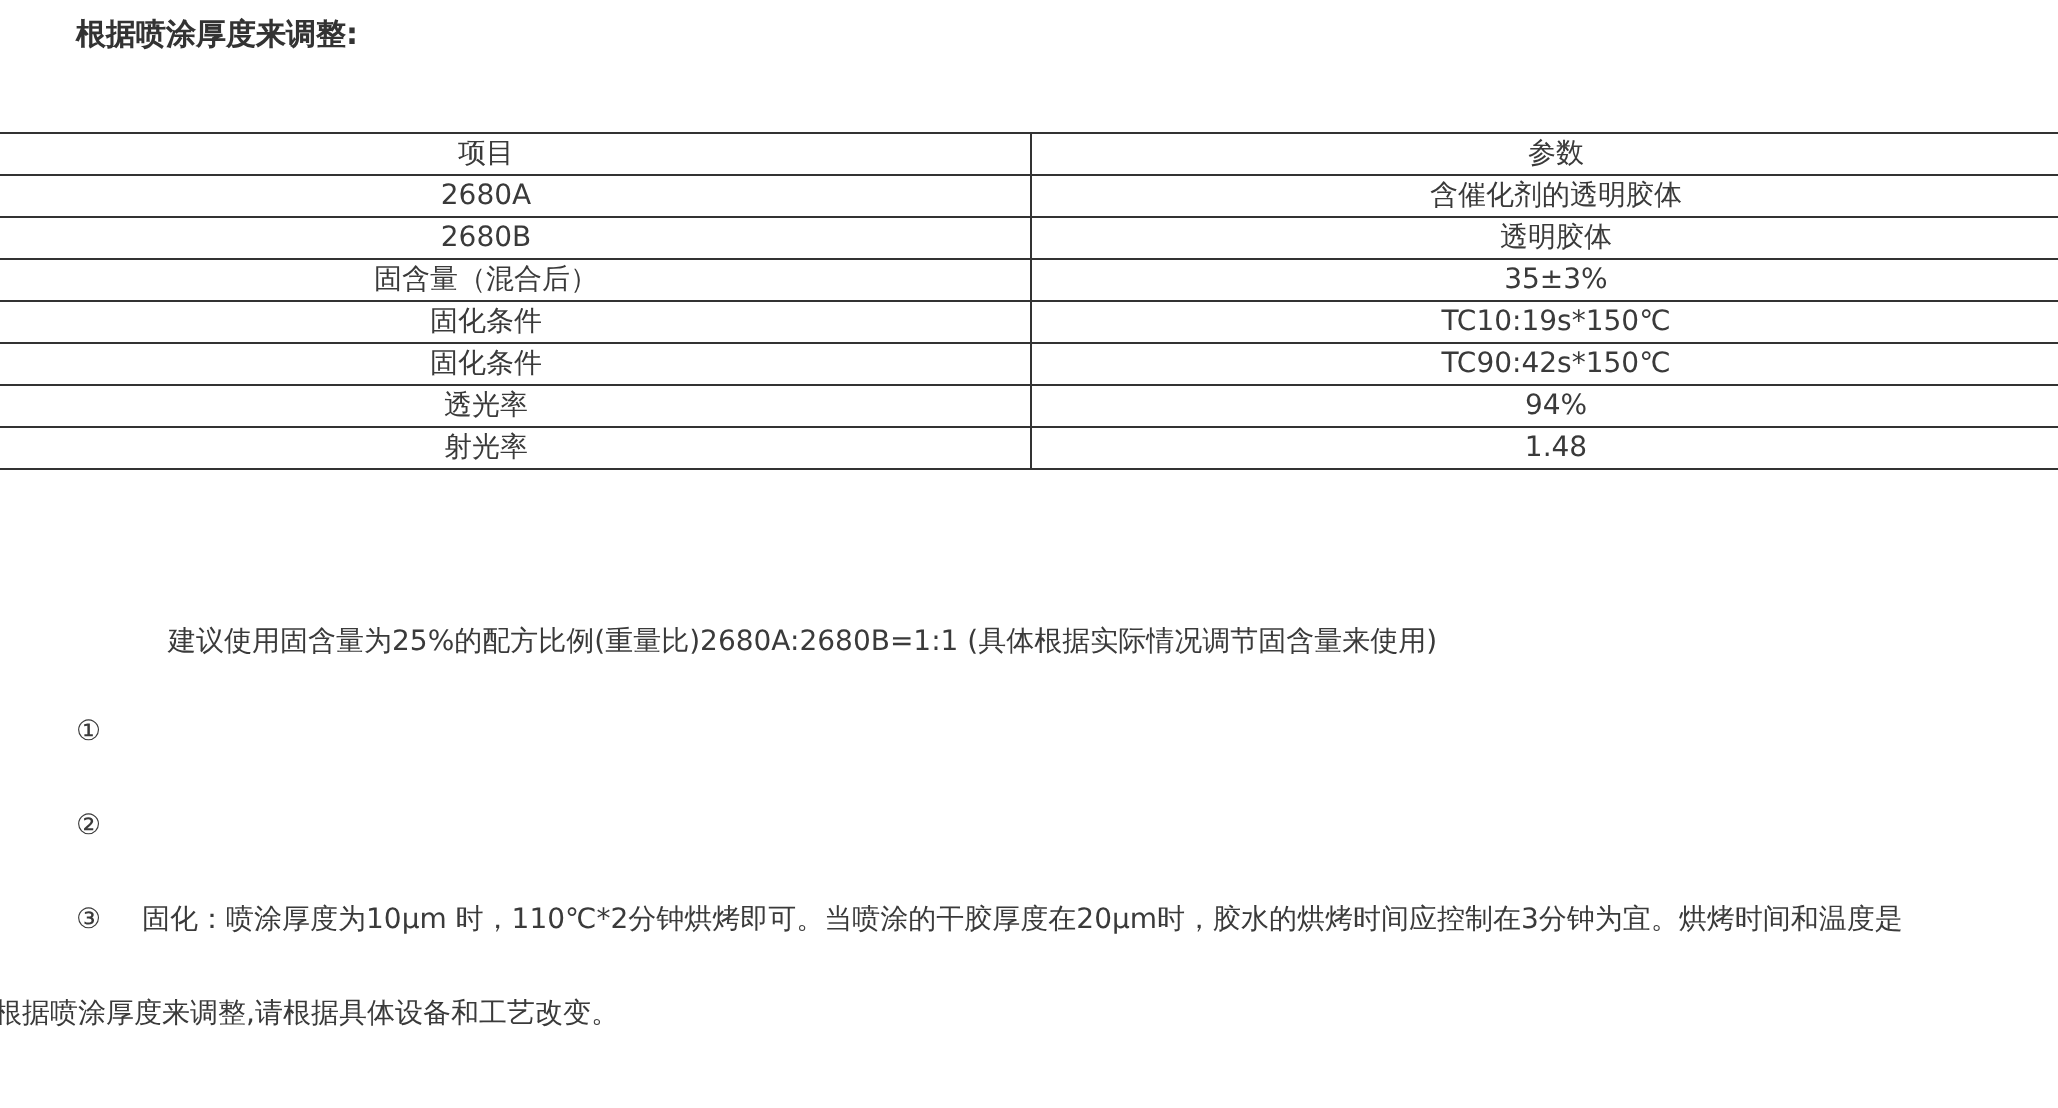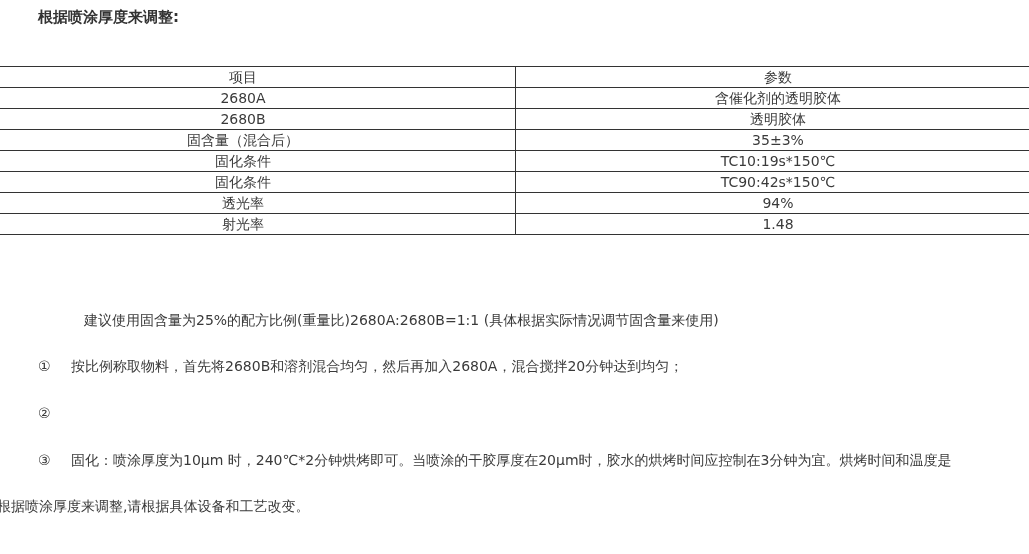--- a/index.html
+++ b/index.html
@@ -105,27 +105,26 @@
         <td>1.48</td>
       </tr>
     </tbody>
   </table>
 
 
   <div class="body-line intro">建议使用固含量为25%的配方比例(重量比)2680A:2680B=1:1 (具体根据实际情况调节固含量来使用)</div>
 
   <div class="step step-1">
     <span class="step-num">①</span>
-    <span class="step-text">按比例称取物料，首先将2680B和溶剂混合均匀，然后再加入2680A，混合搅拌20分钟达到均匀；</span>
   </div>
 
   <div class="step step-2">
     <span class="step-num">②</span>
   </div>
 
   <div class="step step-3">
     <span class="step-num">③</span>
-    <span class="step-text">固化：喷涂厚度为10μm 时，240℃*2分钟烘烤即可。当喷涂的干胶厚度在20μm时，胶水的烘烤时间应控制在3分钟为宜。烘烤时间和温度是</span>
+    <span class="step-text">固化：喷涂厚度为10μm 时，110℃*2分钟烘烤即可。当喷涂的干胶厚度在20μm时，胶水的烘烤时间应控制在3分钟为宜。烘烤时间和温度是</span>
   </div>
 
   <div class="body-line continuation">根据喷涂厚度来调整,请根据具体设备和工艺改变。</div>
 
 </div>
 
 </body></html>

